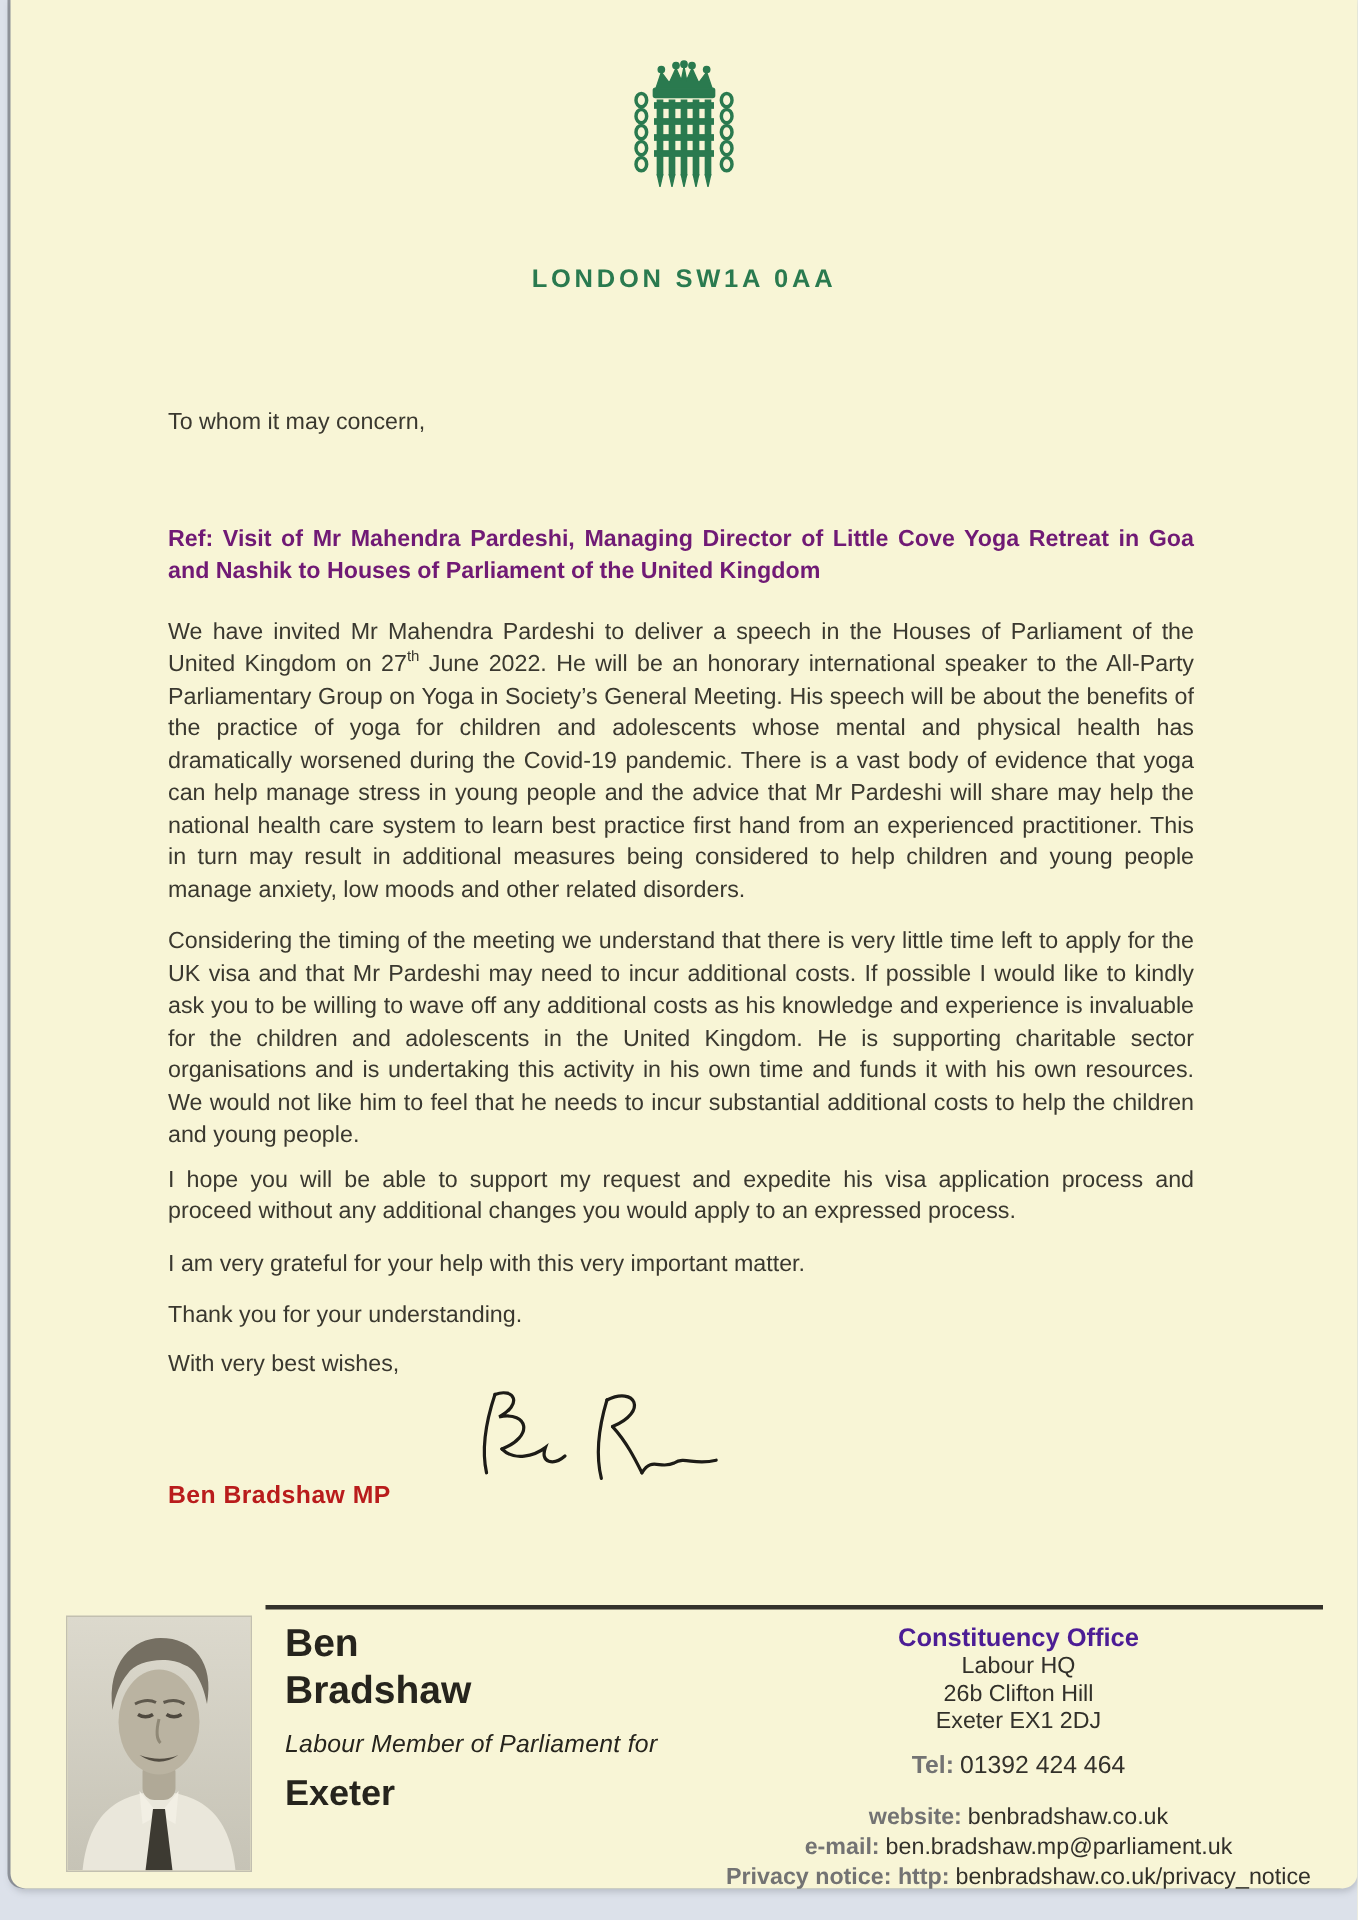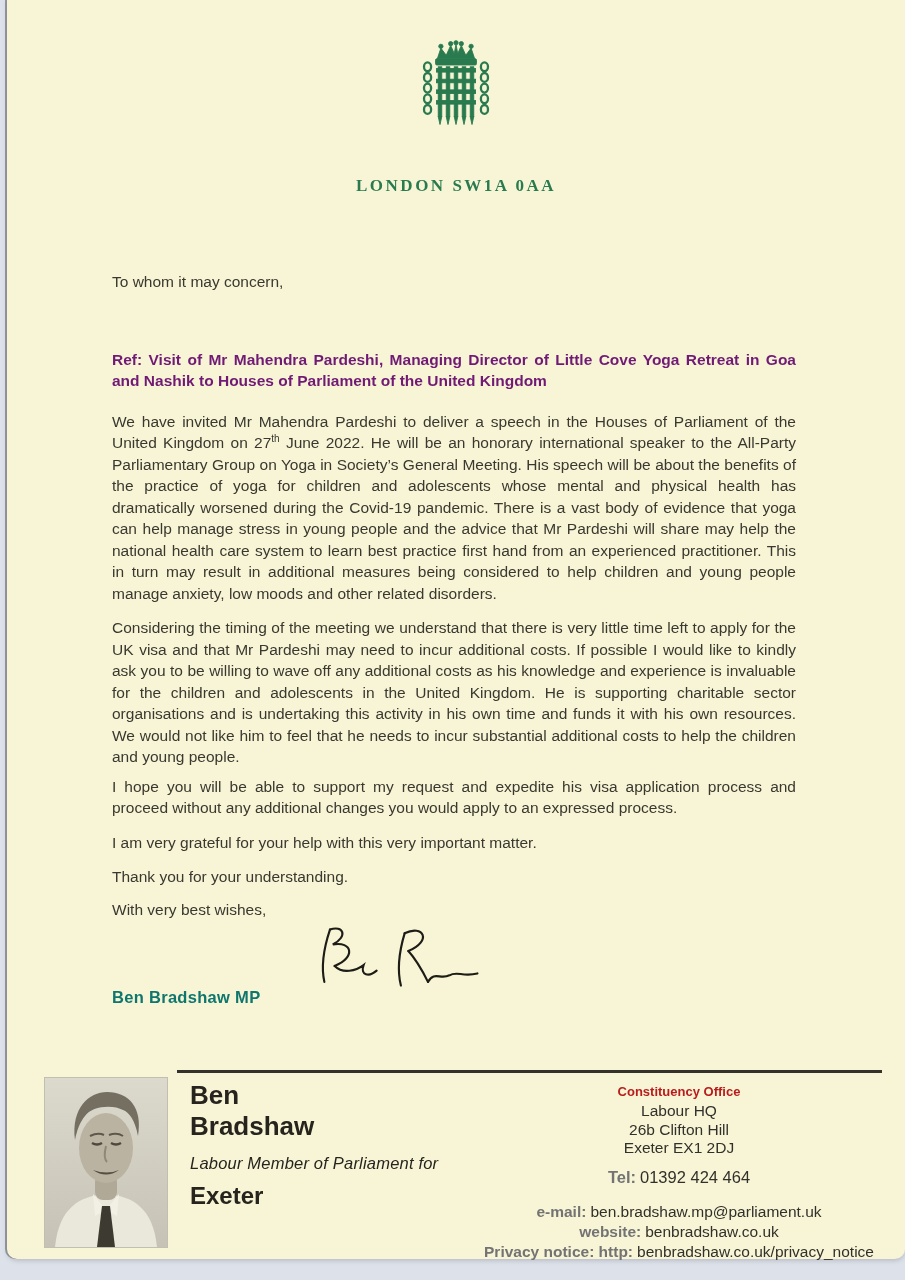--- a/index.html
+++ b/index.html
@@ -16,21 +16,21 @@
   }
   
   .crest{position:absolute;left:50%;top:40px;transform:translateX(-50%);}
   .org-name{
     position:absolute;left:0;right:0;top:146px;text-align:center;
     font-family:"Liberation Serif", serif;font-weight:bold;
     font-size:21px;letter-spacing:4px;color:#2a7a4f;
   }
   .org-address{
     position:absolute;left:0;right:0;top:176px;text-align:center;
-    font-family:Liberation Serif, serif;font-weight:bold;
+    font-family:Liberation Sans, sans-serif;font-weight:bold;
     font-size:17px;letter-spacing:2.5px;color:#2a7a4f;
   }
   
   .letter{
     position:absolute;left:105px;top:271px;width:684px;
     font-size:15.5px;line-height:21.5px;color:#3a382f;
     text-align:justify;
   }
   .letter p{margin:0;}
   .to-line{margin-bottom:56px !important;}
@@ -38,40 +38,40 @@
   .ref-line{font-weight:bold;color:#701a75;margin-bottom:19px !important;}
   .p1{margin-bottom:13px !important;}
   .p2{margin-bottom:8px !important;}
   .p3{margin-bottom:13px !important;}
   .p4{margin-bottom:13px !important;}
   .p5{margin-bottom:11px !important;}
   sup{font-size:10px;line-height:0;}
   .signature{position:absolute;left:293px;top:924px;}
   .signatory{
     position:absolute;left:105px;top:988px;
-    font-size:16.5px;font-weight:bold;color:#0f766e;letter-spacing:.3px;
+    font-size:16.5px;font-weight:bold;color:#b91c1c;letter-spacing:.3px;
   }
   
   .footer-divider{
     position:absolute;left:170px;top:1070px;width:705px;height:2.5px;
     background:#34322b;
   }
   .photo{
     position:absolute;left:38px;top:1078px;width:122px;height:169px;
     outline:1px solid #c2bfb0;
   }
   .mp-block{position:absolute;left:183px;top:1080px;color:#26241d;}
   .mp-first,.mp-last{font-size:26px;font-weight:bold;line-height:31px;}
   .mp-role{font-size:16.5px;font-weight:normal;font-style:italic;margin-top:12px;letter-spacing:.2px;}
   .mp-constituency{font-size:24px;font-weight:bold;margin-top:9px;}
   .office-block{
     position:absolute;left:472px;top:1082px;width:400px;
     text-align:center;color:#32302a;
   }
-  .office-title{font-size:13px;font-weight:bold;line-height:20px;color:#b91c1c;}
+  .office-title{font-size:17px;font-weight:bold;line-height:20px;color:#4c1d95;}
   .office-line{font-size:15.5px;line-height:18.5px;}
   .office-tel{font-size:16.5px;margin-top:10px;}
   .office-contacts{margin-top:15px;font-size:15.5px;line-height:20px;}
   .lbl{font-weight:bold;color:#737373;margin-right:4px;}
 </style>
 </head>
 <body>
 
 <div class="paper">
 
@@ -180,19 +180,19 @@
     <div class="mp-constituency">Exeter</div>
   </div>
 
   <div class="office-block">
     <div class="office-title">Constituency Office</div>
     <div class="office-line">Labour HQ</div>
     <div class="office-line">26b Clifton Hill</div>
     <div class="office-line">Exeter EX1 2DJ</div>
     <div class="office-tel"><span class="lbl">Tel:</span><span>01392 424 464</span></div>
     <div class="office-contacts">
+      <div><span class="lbl">website:</span><span>benbradshaw.co.uk</span></div>
       <div><span class="lbl">e-mail:</span><span>ben.bradshaw.mp@parliament.uk</span></div>
-      <div><span class="lbl">website:</span><span>benbradshaw.co.uk</span></div>
       <div><span class="lbl">Privacy notice: http:</span><span>benbradshaw.co.uk/privacy_notice</span></div>
     </div>
   </div>
 
 </div>
 
 </body></html>

